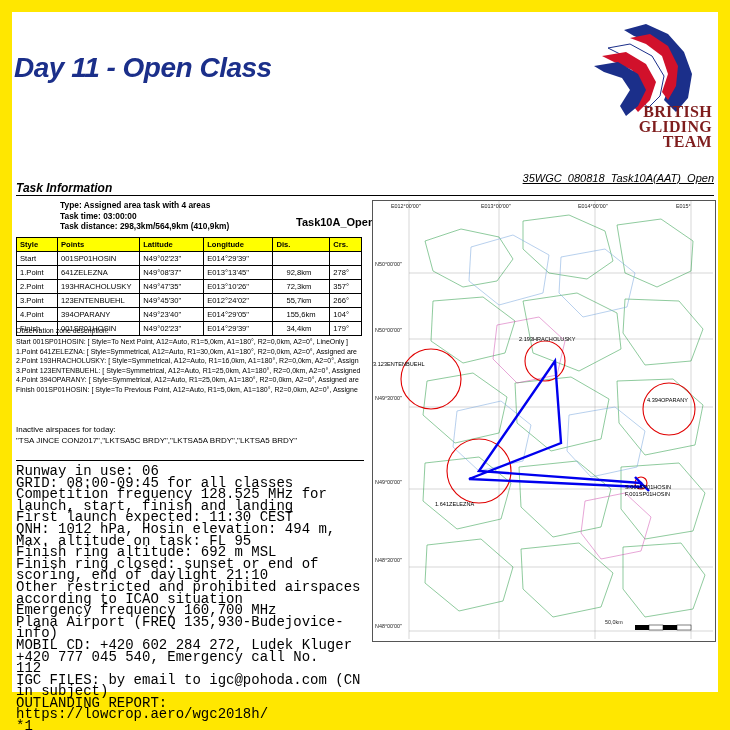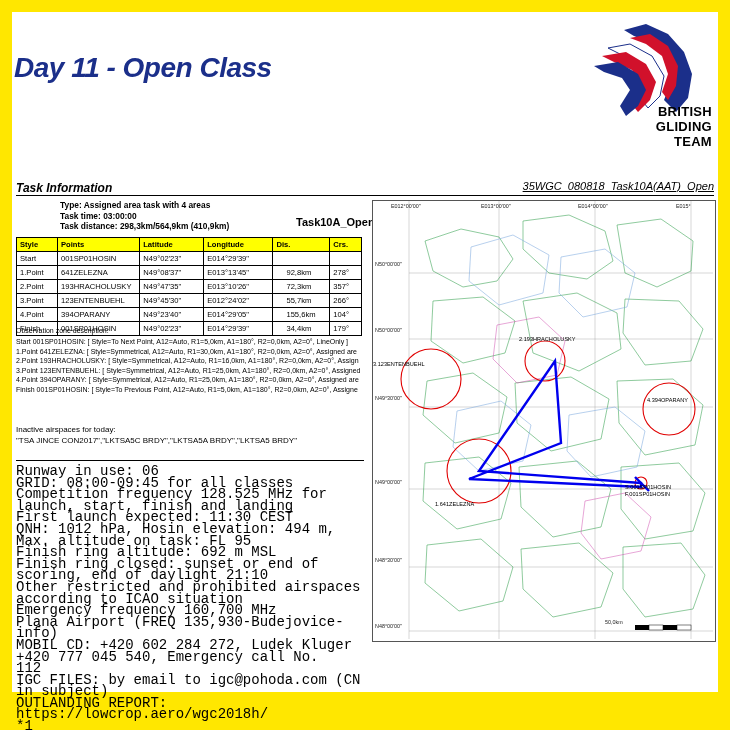--- a/index.html
+++ b/index.html
@@ -54,38 +54,39 @@
   .logo {
     position: absolute;
     right: 18px; top: 22px;
     width: 140px; height: 140px;
   }
   .logo svg { display:block; }
   .logo-text {
     position: absolute;
     right: 18px; top: 104px;
     text-align: right;
-    color: #000000;
-    font-weight: bold;
-    font-size: 13px;
+    color: #7f1d1d;
+    font-weight: bold;
+    font-size: 16px;
     line-height: 15px;
     letter-spacing: 0.3px;
+    font-family: Liberation Serif, serif;
   }
   
   .ti-header {
     position: absolute;
     left: 16px; top: 181px;
     font-size: 12px;
     font-weight: bold;
     font-style: italic;
     color: #000;
   }
   .ti-right {
     position: absolute;
-    right: 16px; top: 180px;
+    right: 16px; top: 172px;
     font-size: 11px;
     font-style: italic;
     color: #000;
     text-decoration: underline;
   }
   .hr-main {
     position: absolute;
     left: 16px; top: 195px; width: 698px;
     border-top: 1px solid #000;
   }

